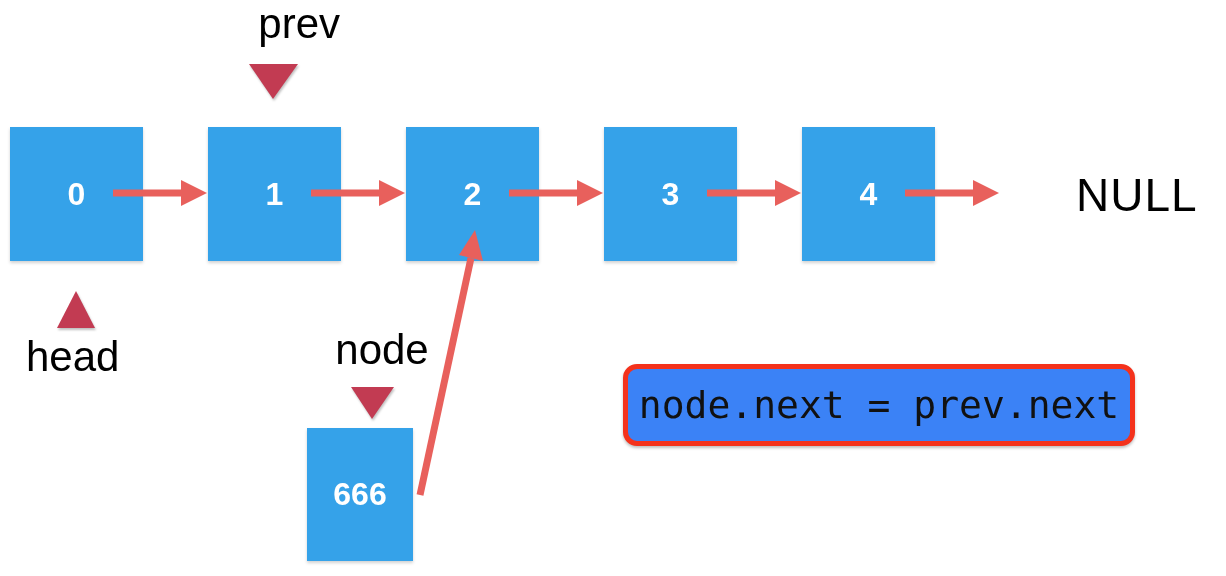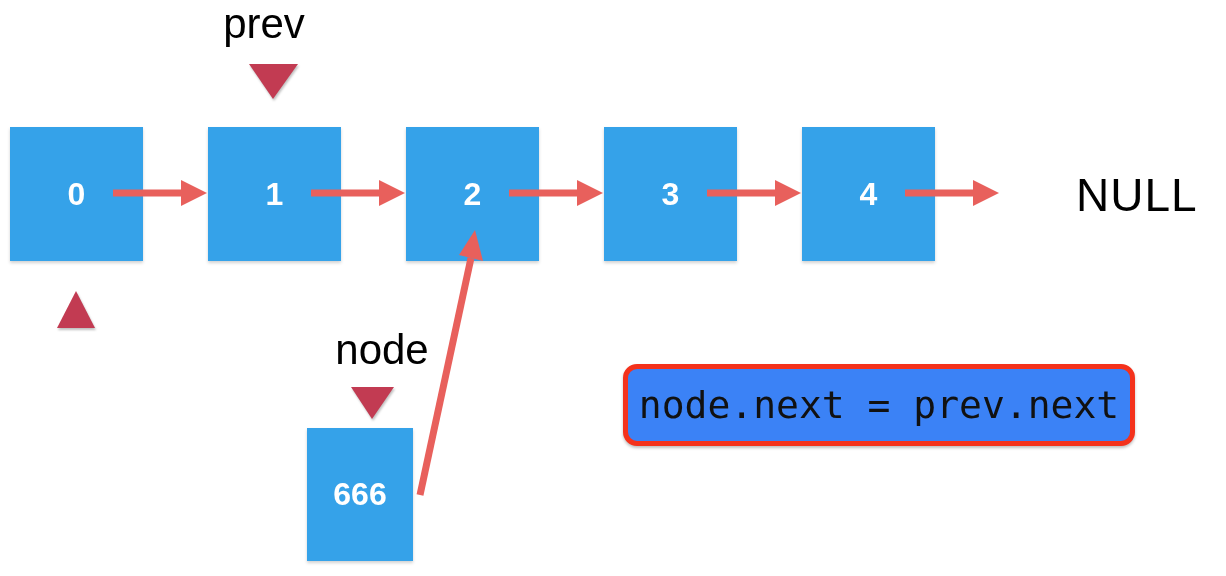--- a/index.html
+++ b/index.html
@@ -48,21 +48,21 @@
     align-items: center;
     justify-content: center;
     box-shadow: 0 2px 3px rgba(0,0,0,0.18);
   }
   .ptr-label {
     position: absolute;
     color: var(--label-text, #000000);
     font-size: 42px;
     text-align: center;
   }
-  .lbl-prev { left: 204px; top: 0px;   width: 120px; }
+  .lbl-prev { left: 220px; top: 0px;   width: 120px; text-align: right; }
   .lbl-head { left: 26px;  top: 333px; width: 100px; text-align: left; }
   .lbl-node { left: 330px; top: 326px; width: 104px; }
   .null-label {
     position: absolute;
     left: 1076px;
     top: 168px;
     font-size: 46px;
     letter-spacing: 1px;
     color: var(--label-text, #000000);
   }
@@ -115,20 +115,21 @@
 
   <div class="list-node n0">0</div>
   <div class="list-node n1">1</div>
   <div class="list-node n2">2</div>
   <div class="list-node n3">3</div>
   <div class="list-node n4">4</div>
 
   <div class="null-label">NULL</div>
 
   <div class="ptr-label lbl-prev">prev</div>
+  <div class="ptr-label lbl-head">head</div>
   <div class="ptr-label lbl-node">node</div>
 
   <div class="new-node">666</div>
 
   <div class="code-box">
     <span>node.next = prev.next</span>
   </div>
 
   <svg class="overlay" width="1226" height="576" viewBox="0 0 1226 576">
 

